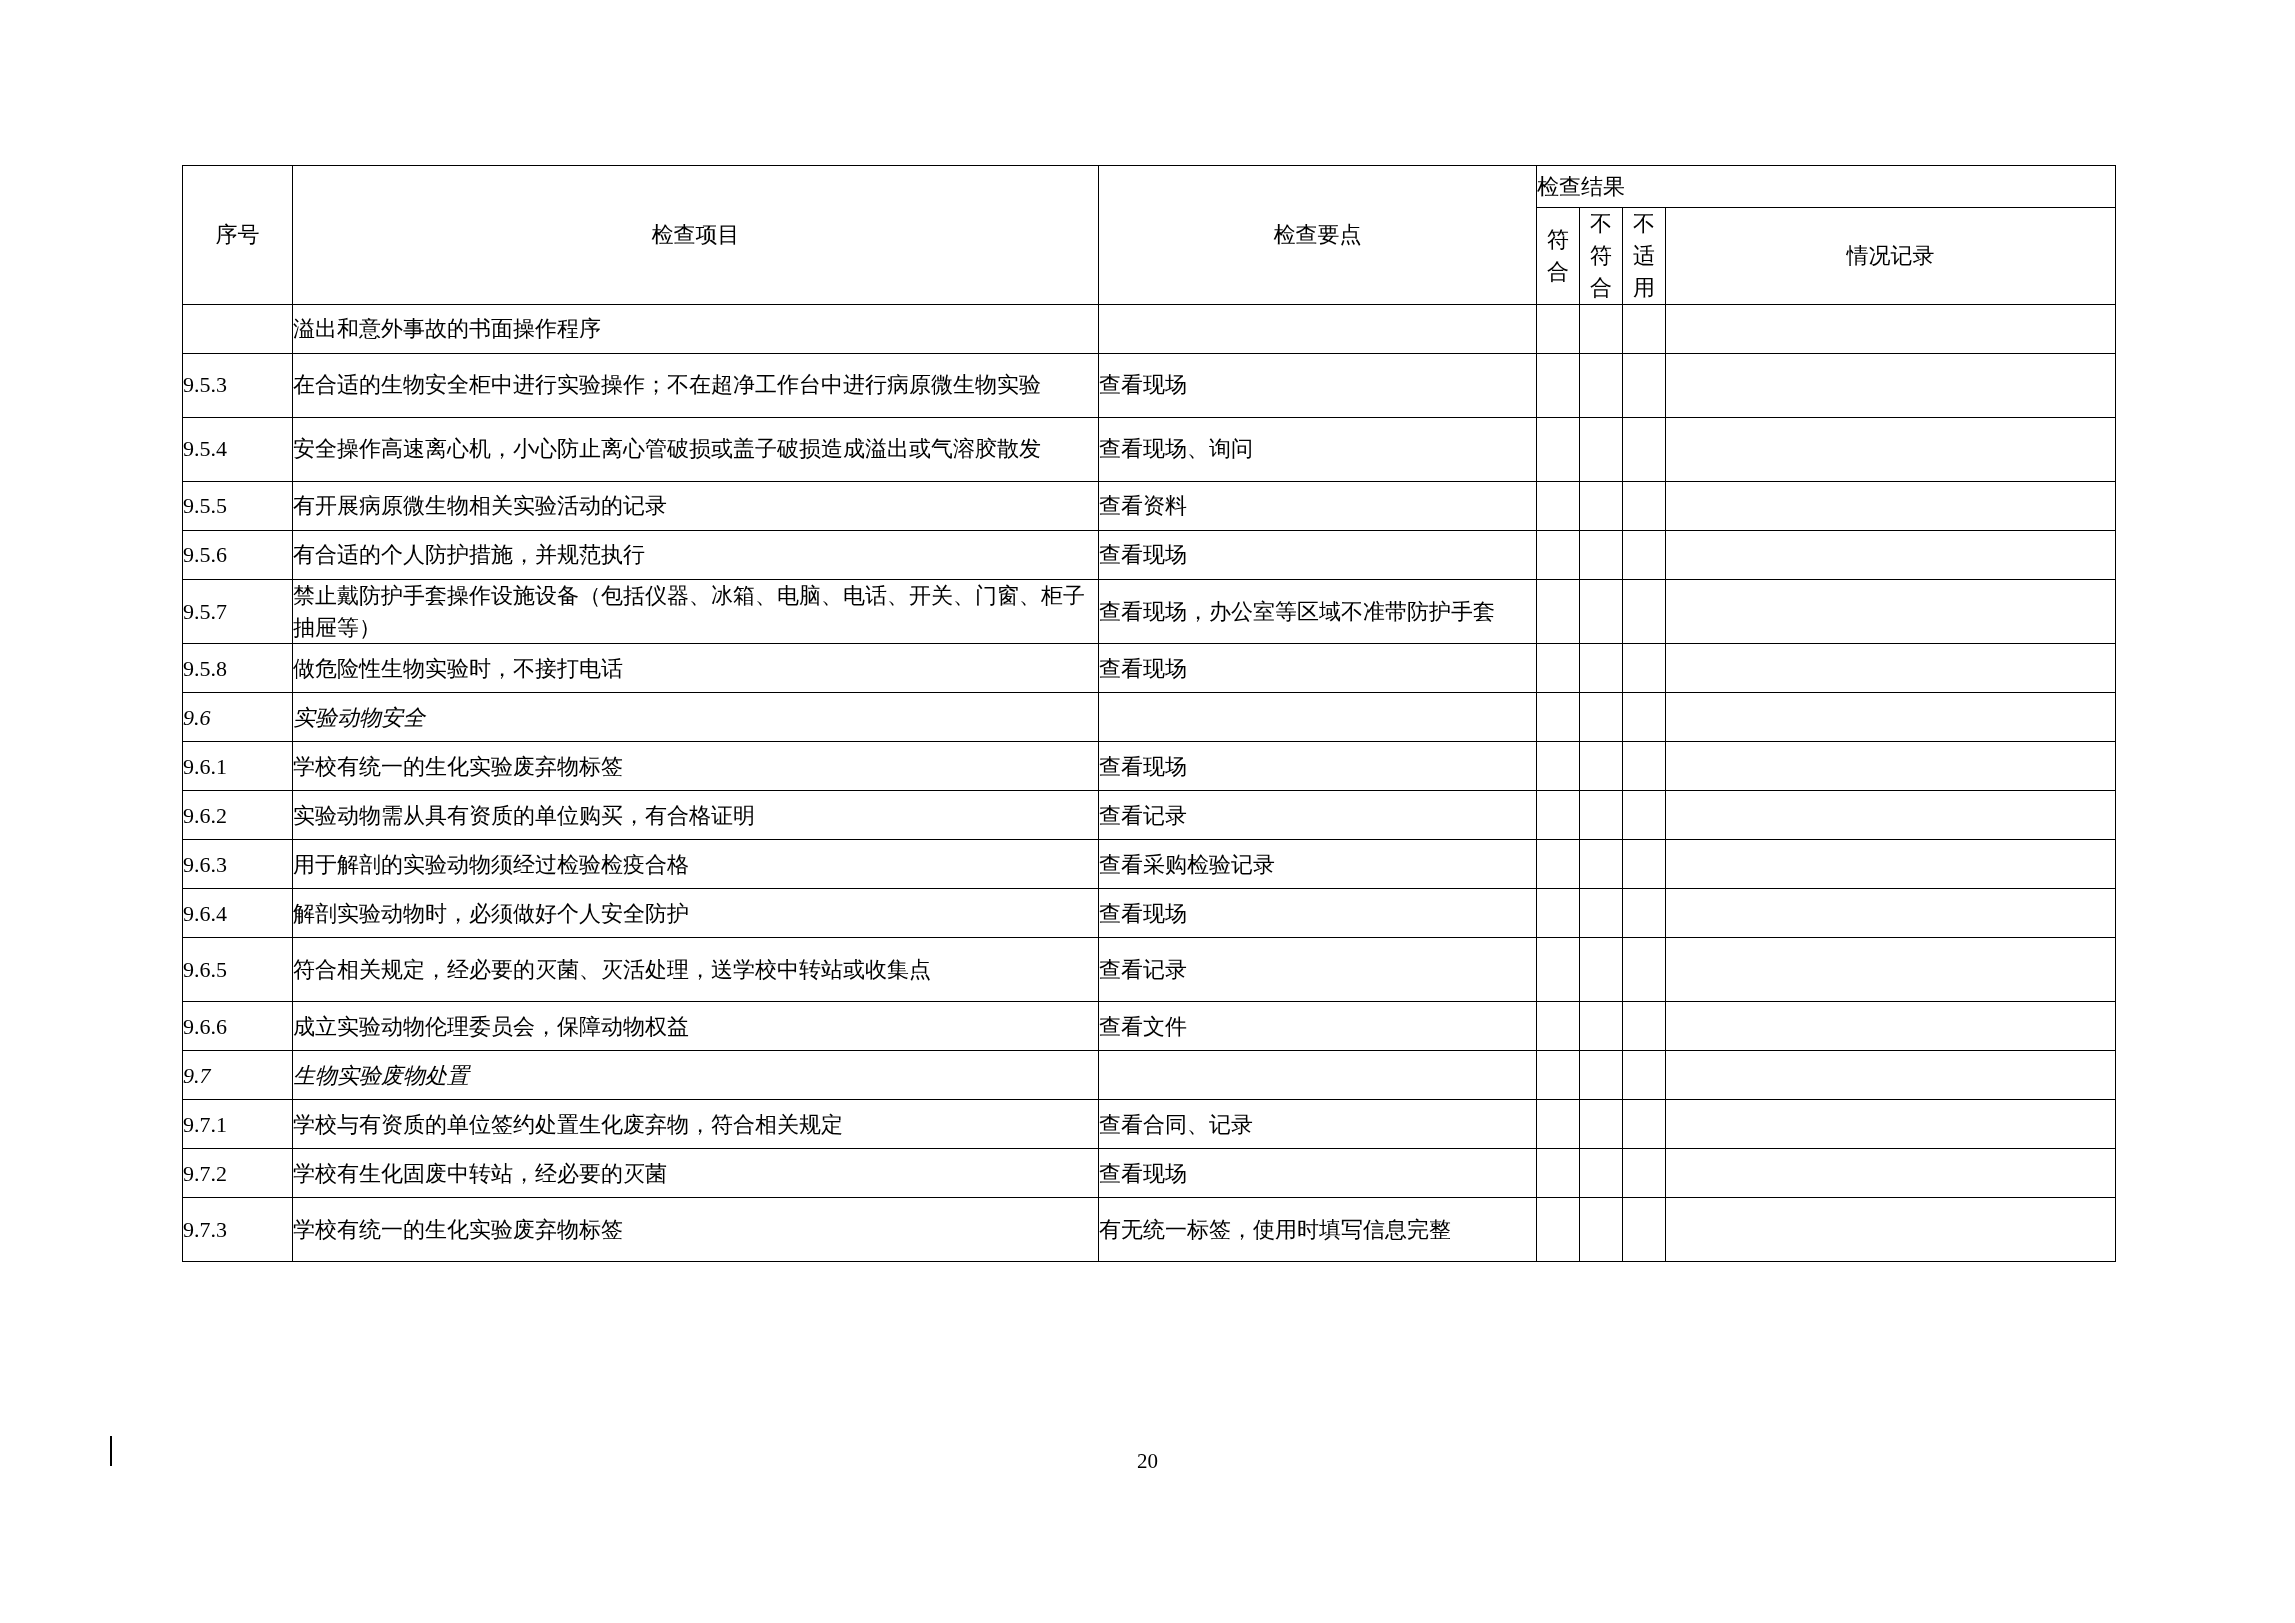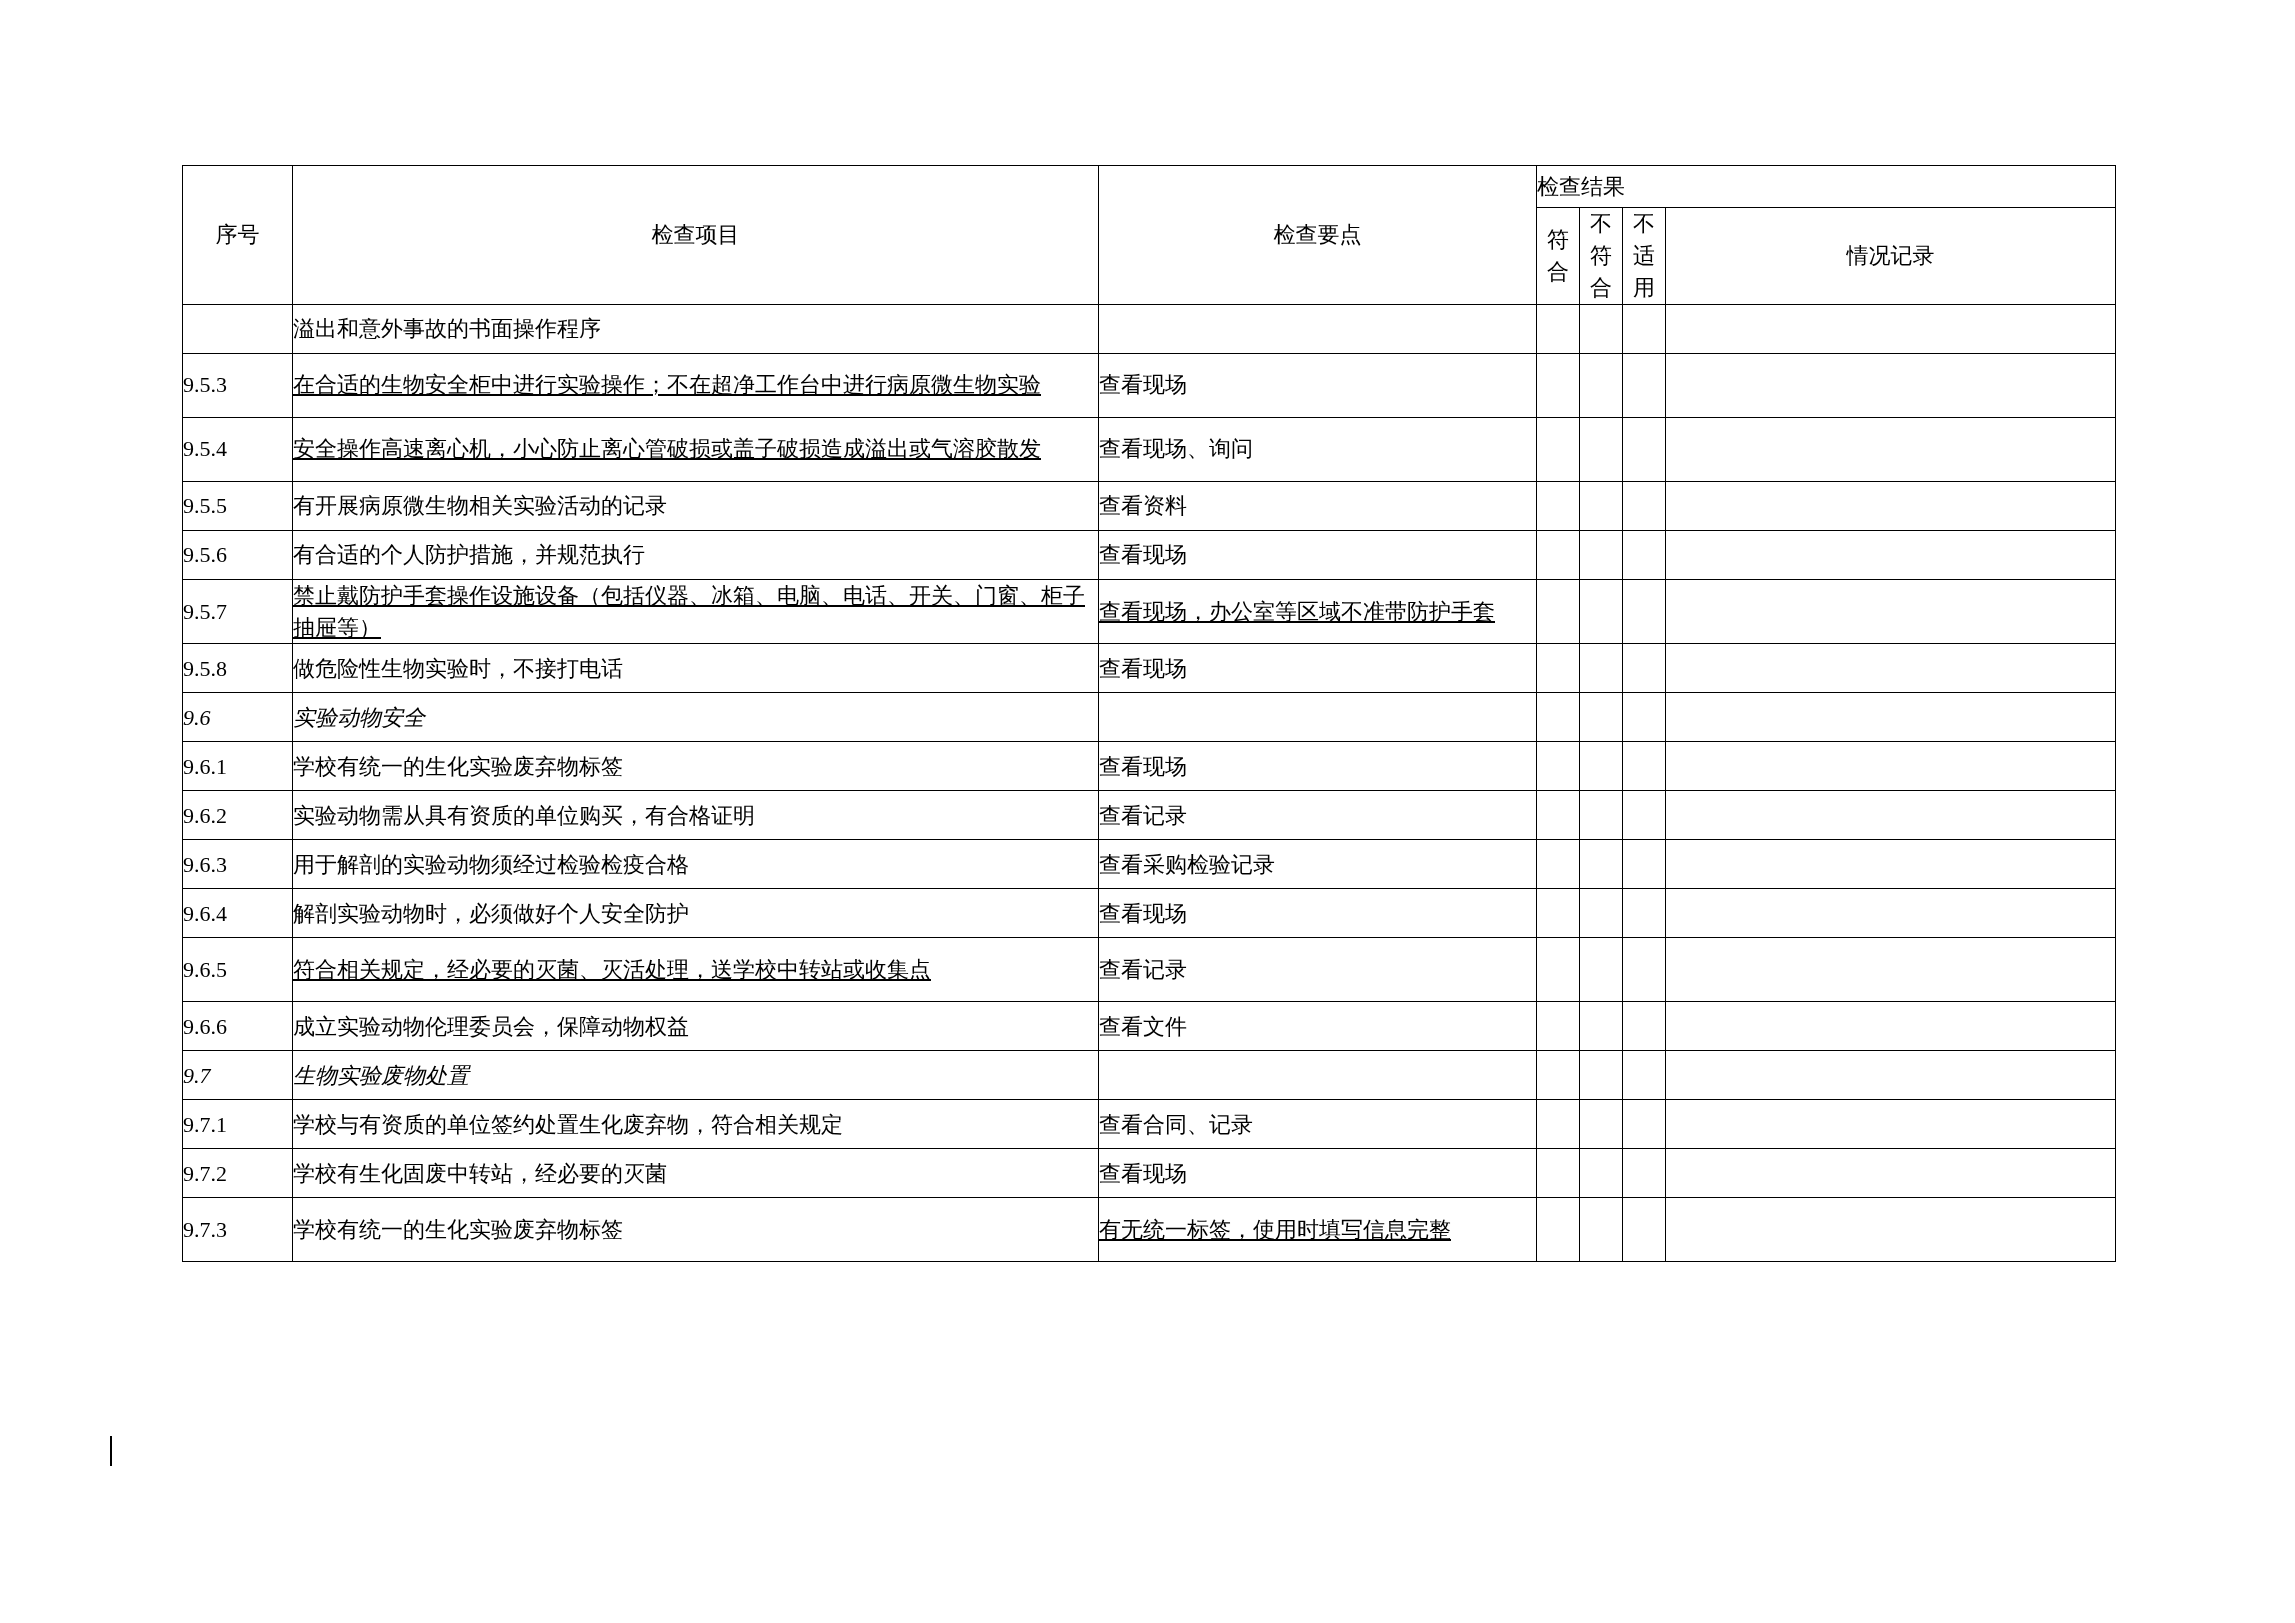--- a/index.html
+++ b/index.html
@@ -82,21 +82,20 @@
   .margin-mark {
     position: absolute;
     left: 110px;
     top: 1436px;
     width: 2px;
     height: 30px;
     background: #000000;
   }
   .two-line {
     line-height: 1.42;
-    text-decoration: underline;
   }
 </style>
 </head>
 <body>
 
 <div class="page">
 
   <table class="doc-table">
     <colgroup>
       <col class="c-seq">
@@ -292,15 +291,16 @@
         <td class="cell-pad two-line">有无统一标签，使用时填写信息完整</td>
         <td class="cell-pad"></td>
         <td class="cell-pad"></td>
         <td class="cell-pad"></td>
         <td class="cell-pad"></td>
       </tr>
     </tbody>
   </table>
 
   <div class="margin-mark"></div>
+  <div class="page-number">20</div>
 
 </div>
 
 
 </body></html>

